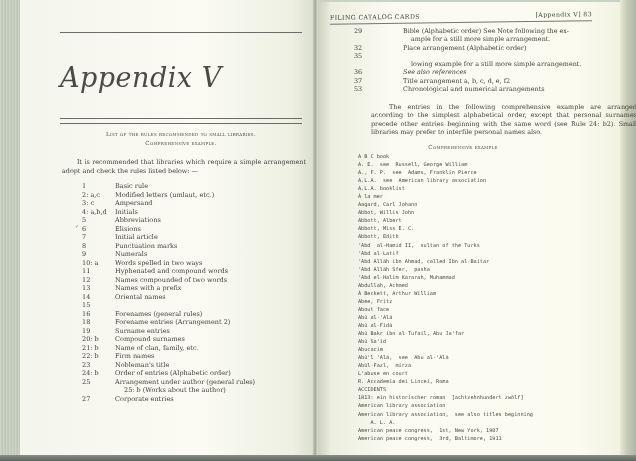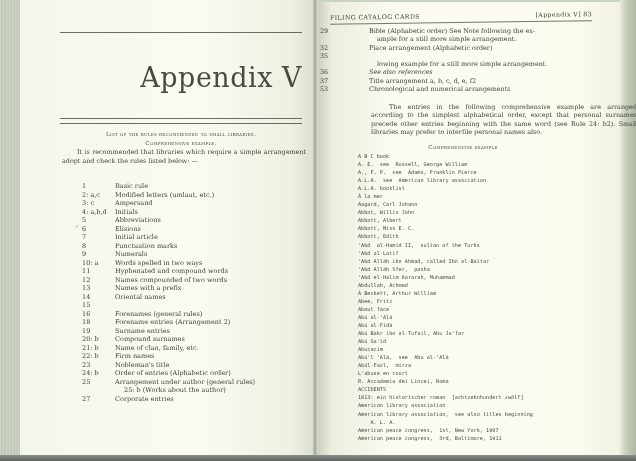--- a/index.html
+++ b/index.html
@@ -32,46 +32,46 @@
     background: linear-gradient(180deg, #8a9089, #5e645f);
   }
   .gutter {
     position: absolute; left: 312px; top: 0; width: 6px; height: 461px;
     background: linear-gradient(90deg, #e5e7d6, #9ea597, #dfe2d1);
   }
 
   
   .rule-top { position: absolute; left: 60px; top: 32px; width: 242px; height: 1px; background: #6c6b66; }
   .title {
-    position: absolute; left: 60px; top: 62px; width: 242px; text-align: right;
-    font-family: "DejaVu Serif", serif; font-size: 27px; color: #4a4944; letter-spacing: 0.5px;
+    position: absolute; left: 60px; top: 62px; width: 242px; text-align: left;
+    font-family: "DejaVu Serif", serif; font-style: italic; font-size: 27px; color: #4a4944; letter-spacing: 0.5px;
   }
   .rule-double { position: absolute; left: 60px; top: 118px; width: 242px; height: 4px; border-top: 1px solid #6c6b66; border-bottom: 1px solid #6c6b66; }
   .caption {
     position: absolute; left: 60px; top: 130px; width: 242px; text-align: center;
     font-size: 5.6px; letter-spacing: 0.3px; line-height: 8.5px; font-variant: small-caps; color: #4b4a44;
   }
   .intro {
-    position: absolute; left: 62px; top: 148px; width: 244px;
+    position: absolute; left: 62px; top: 158px; width: 244px;
     font-size: 6.4px; line-height: 8.6px; text-indent: 15px; text-align: justify; color: #3e3d38;
   }
   .rules { position: absolute; left: 82px; top: 182px; width: 230px; }
   .rule-row { display: flex; font-size: 6.5px; line-height: 8.5px; height: 8.5px; color: #3e3d38; white-space: nowrap; }
   .rule-num { width: 33px; flex: none; }
   .rule-text { flex: none; }
   .rule-sub { padding-left: 9px; }
   .mark { position: absolute; left: 75px; top: 223px; font-size: 5px; color: #8a8a80; }
 
   
   .running-head {
     position: absolute; left: 330px; top: 12px; width: 262px; display: flex; justify-content: space-between;
     font-size: 6.2px; letter-spacing: 0.4px; color: #3e3d38; transform: rotate(-0.8deg);
   }
   .running-rule { position: absolute; left: 330px; top: 22px; width: 262px; height: 1px; background: #77766f; transform: rotate(-0.8deg); }
-  .rules-r { position: absolute; left: 320px; top: 27px; width: 258px; }
+  .rules-r { position: absolute; left: 354px; top: 27px; width: 258px; }
   .rr-row { display: flex; font-size: 6.4px; line-height: 8.3px; color: #3e3d38; }
   .rr-num { width: 33px; flex: none; }
   .rr-text { flex: 1; text-align: justify; margin-left: 16px; }
   .rr-cont { padding-left: 8px; }
   .para {
     position: absolute; left: 330px; top: 103px; width: 266px;
     font-size: 6.4px; line-height: 8.4px; text-indent: 18px; text-align: justify; color: #3e3d38; margin-left: 41px;
   }
   .example-head {
     position: absolute; left: 330px; top: 144px; width: 266px; text-align: center;

